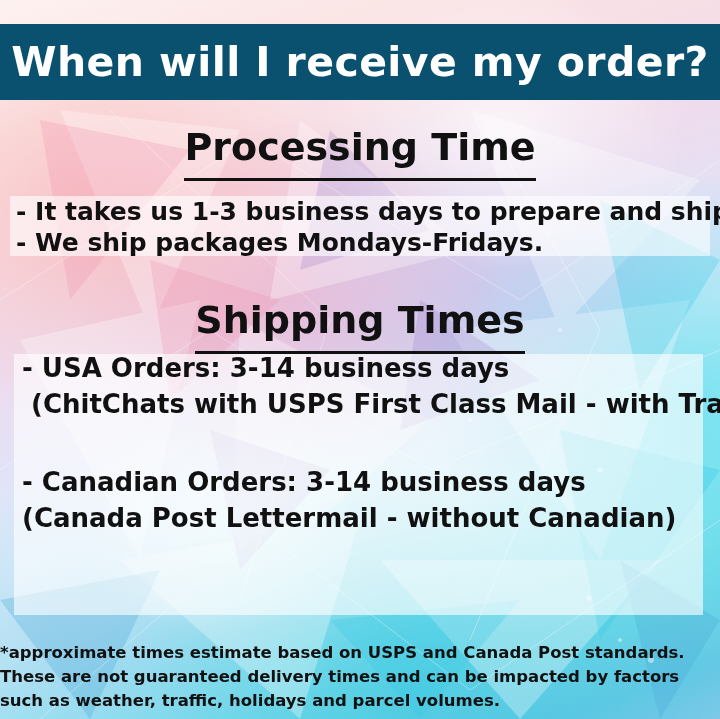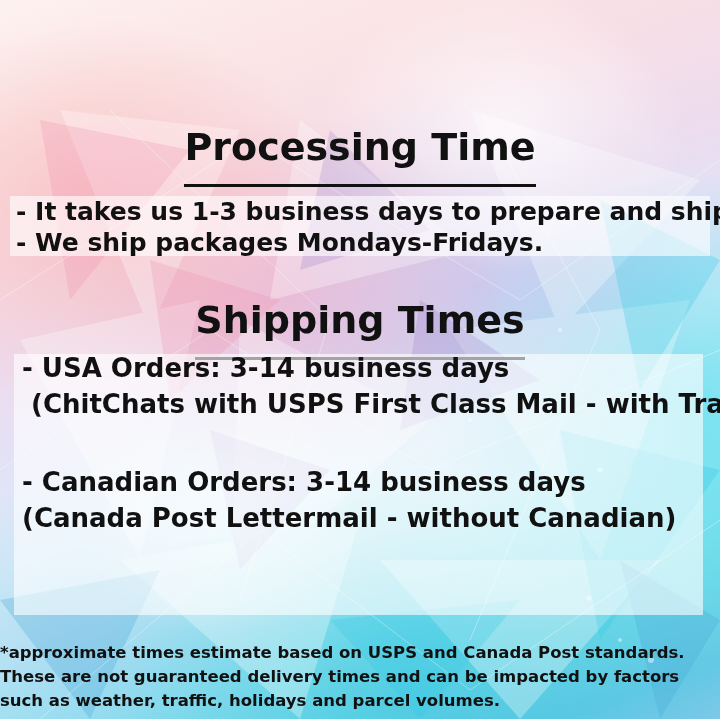--- a/index.html
+++ b/index.html
@@ -86,21 +86,21 @@
     position: absolute;
     width: 720px;
     text-align: center;
     color: #111111;
     font-weight: 700;
     white-space: nowrap;
   }
   .section-heading span {
     display: inline-block;
     border-bottom: 3px solid #111111;
-    padding-bottom: 15px;
+    padding-bottom: 9px;
   }
   .heading-processing { top: 125px; font-size: 38px; }
   .heading-shipping   { top: 298px; font-size: 38px; }
 
   .panel {
     position: absolute;
     background: rgba(255,255,255,0.62);
   }
   .panel-processing {
     left: 10px;
@@ -204,20 +204,23 @@
         <circle cx="620" cy="640" r="2"></circle>
         <circle cx="589" cy="598" r="2.5"></circle>
         <circle cx="560" cy="330" r="2"></circle>
         <circle cx="470" cy="420" r="2"></circle>
         <circle cx="600" cy="470" r="2.5"></circle>
       </g>
     </svg>
   </div>
   <div class="bg-layer bg-sheen"></div>
 
+  <div class="title-band">
+    <div class="title-band-text">When will I receive my order?</div>
+  </div>
 
   <div class="content">
 
     <div class="section-heading heading-processing">
       <span>Processing Time</span>
     </div>
 
     <div class="panel panel-processing"></div>
     <div class="lines processing-lines">
       <div>- It takes us 1-3 business days to prepare and ship your order.</div>

